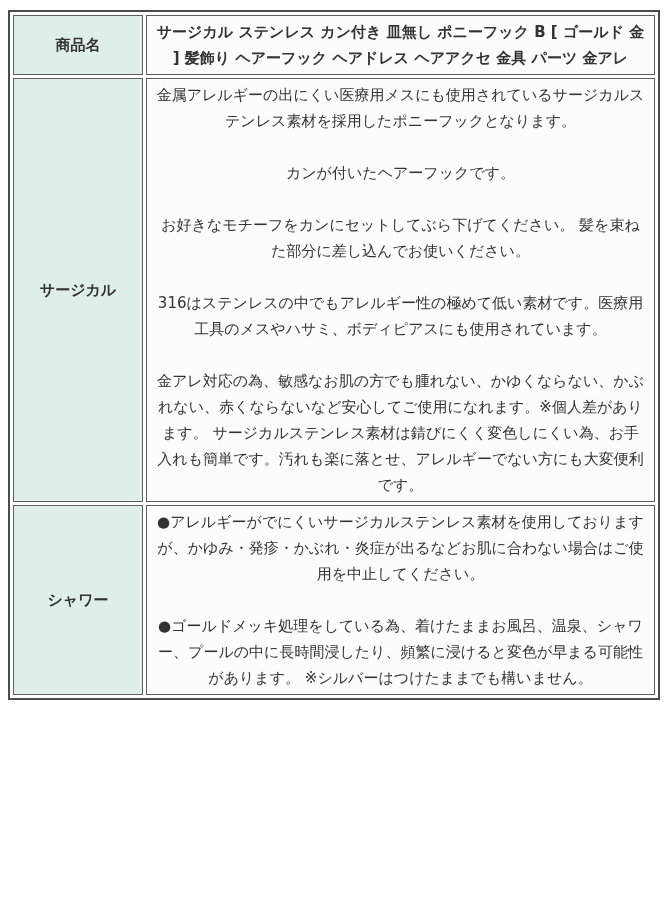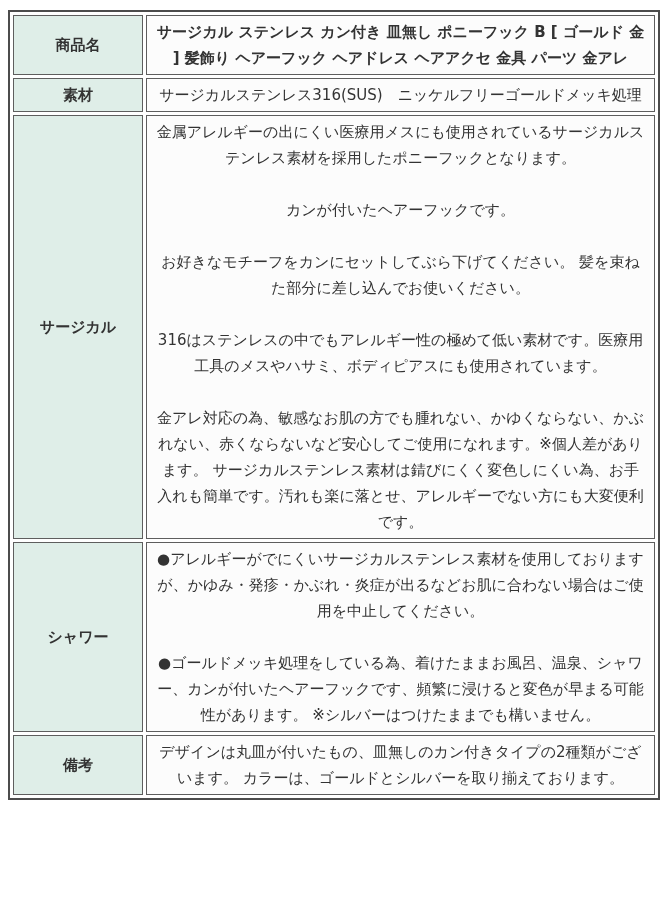--- a/index.html
+++ b/index.html
@@ -54,40 +54,32 @@
 <body>
 
 <div class="page">
   <table class="spec-table">
     <tbody>
       <tr>
         <th class="label-cell">商品名</th>
         <td class="value-cell bold">サージカル ステンレス カン付き 皿無し ポニーフック B [ ゴールド 金 ] 髪飾り ヘアーフック ヘアドレス ヘアアクセ 金具 パーツ 金アレ</td>
       </tr>
       <tr>
-        <th class="label-cell">素材</th>
-        <td class="value-cell">サージカルステンレス316(SUS)　ニッケルフリーゴールドメッキ処理</td>
-      </tr>
-      <tr>
         <th class="label-cell">サージカル</th>
         <td class="value-cell">金属アレルギーの出にくい医療用メスにも使用されているサージカルステンレス素材を採用したポニーフックとなります。
 
 カンが付いたヘアーフックです。
 
 お好きなモチーフをカンにセットしてぶら下げてください。 髪を束ねた部分に差し込んでお使いください。
 
 316はステンレスの中でもアレルギー性の極めて低い素材です。医療用工具のメスやハサミ、ボディピアスにも使用されています。
 
 金アレ対応の為、敏感なお肌の方でも腫れない、かゆくならない、かぶれない、赤くならないなど安心してご使用になれます。※個人差があります。 サージカルステンレス素材は錆びにくく変色しにくい為、お手入れも簡単です。汚れも楽に落とせ、アレルギーでない方にも大変便利です。</td>
       </tr>
       <tr>
         <th class="label-cell">シャワー</th>
         <td class="value-cell">●アレルギーがでにくいサージカルステンレス素材を使用しておりますが、かゆみ・発疹・かぶれ・炎症が出るなどお肌に合わない場合はご使用を中止してください。
 
-●ゴールドメッキ処理をしている為、着けたままお風呂、温泉、シャワー、カンが付いたヘアーフックです、頻繁に浸けると変色が早まる可能性があります。 ※シルバーはつけたままでも構いません。</td>
-      </tr>
-      <tr>
-        <th class="label-cell">備考</th>
-        <td class="value-cell">デザインは丸皿が付いたもの、皿無しのカン付きタイプの2種類がございます。 カラーは、ゴールドとシルバーを取り揃えております。</td>
+●ゴールドメッキ処理をしている為、着けたままお風呂、温泉、シャワー、プールの中に長時間浸したり、頻繁に浸けると変色が早まる可能性があります。 ※シルバーはつけたままでも構いません。</td>
       </tr>
     </tbody>
   </table>
 </div>
 
 </body></html>

